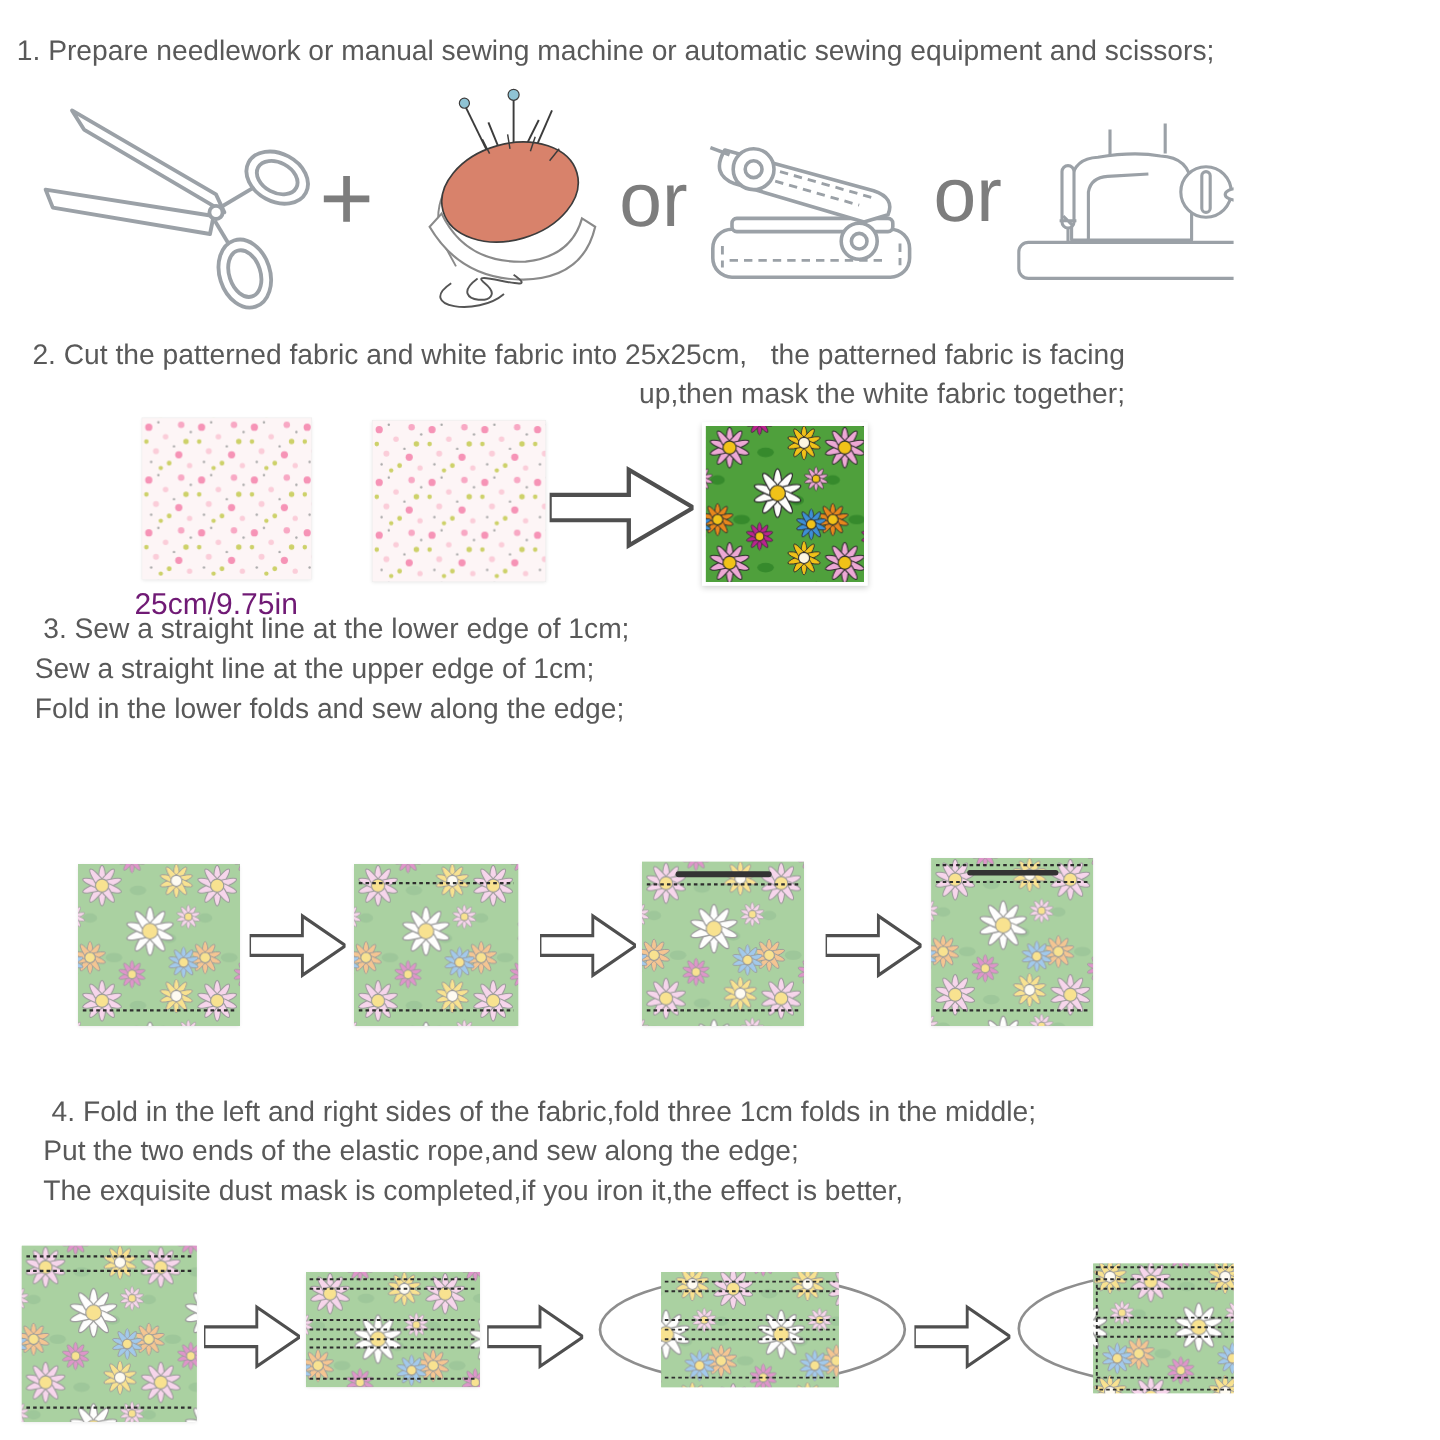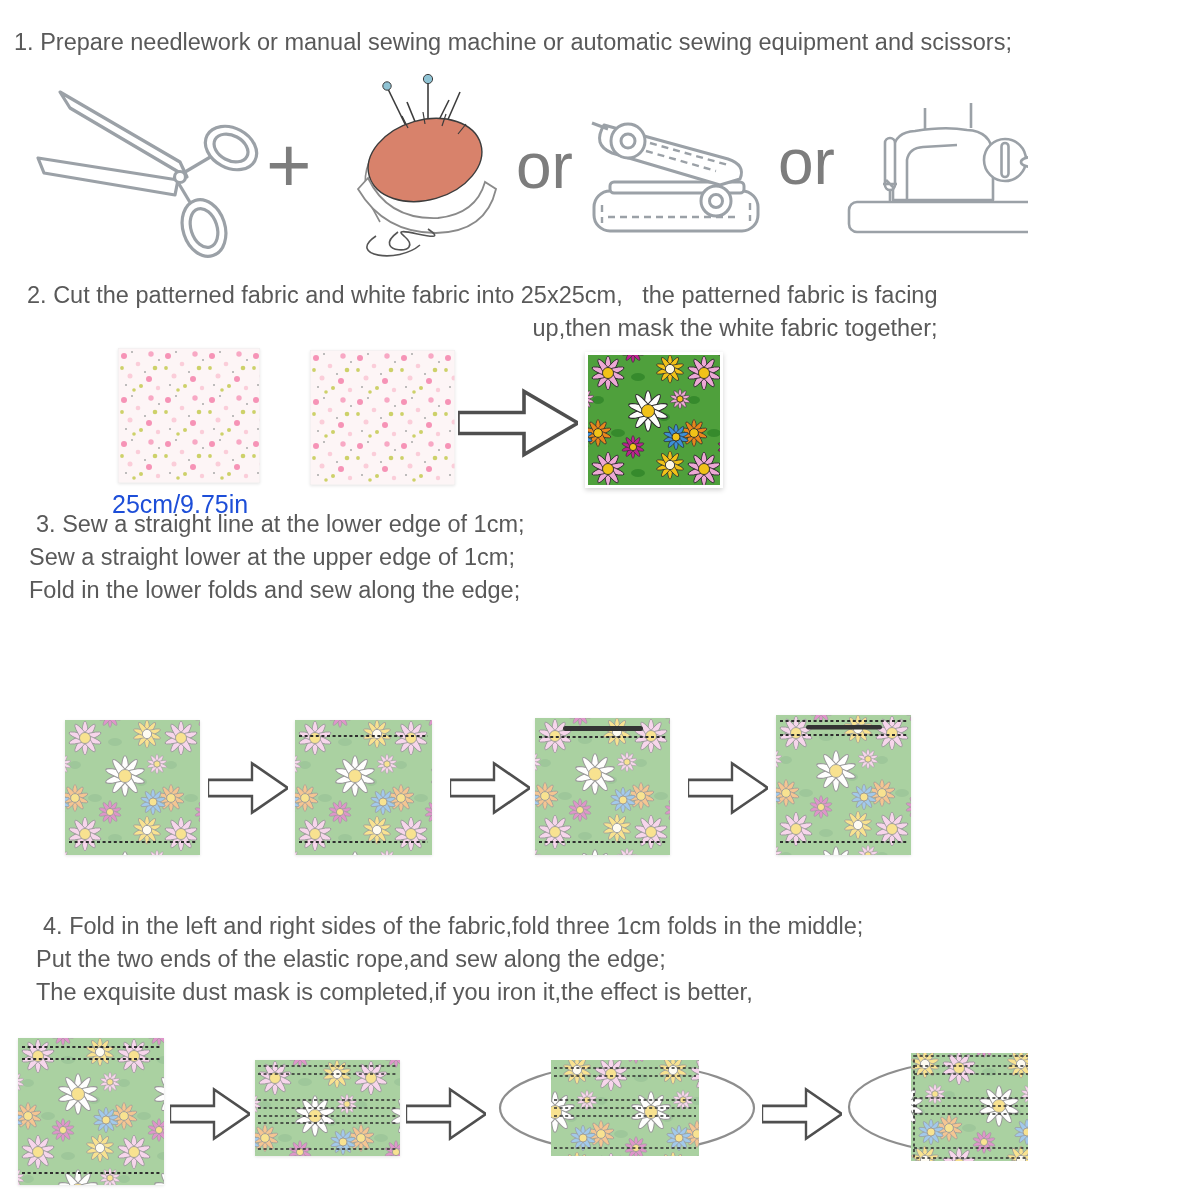--- a/index.html
+++ b/index.html
@@ -2,21 +2,21 @@
 <html><head>
 <meta charset="utf-8">
 <style>
   html,body{margin:0;padding:0;background:#fff;}
   #page{position:relative;width:1028px;height:1200px;background:#fff;overflow:hidden;
         font-family:"Liberation Sans",sans-serif;color:#595959;}
   .abs{position:absolute;}
   .step-line{font-size:23.5px;line-height:33px;white-space:pre;color:#595959;}
   .indent{padding-left:7px;}
   .big-op{color:#7d7d7d;line-height:1;}
-  .size-label{font-size:25px;color:#1d4ed8;}
+  .size-label{font-size:25px;color:#701a75;}
   svg.illus{display:block;}
   .fabric-frame{position:absolute;background:#fff;box-shadow:0 2px 5px rgba(0,0,0,.18);}
   .fabric-frame svg{display:block;}
   .plain{box-shadow:0 1px 3px rgba(0,0,0,.10);}
 </style>
 </head>
 <body>
 
 <div id="page">
 
@@ -178,21 +178,21 @@
   <div class="fabric-frame" style="left:585px;top:352px;border:3px solid #fff;">
     <svg width="132" height="130">
         <rect width="132" height="130" fill="url(#floralBright)"></rect>
       </svg>
   </div>
 
   <div class="abs size-label" style="left:112px;top:490px;">25cm/9.75in</div>
 
   <div class="abs" style="left:29px;top:508px;">
     <div class="step-line indent">3. Sew a straight line at the lower edge of 1cm;</div>
-    <div class="step-line">Sew a straight lower at the upper edge of 1cm;</div>
+    <div class="step-line">Sew a straight line at the upper edge of 1cm;</div>
     <div class="step-line">Fold in the lower folds and sew along the edge;</div>
   </div>
 
   <div class="fabric-frame plain" style="left:65px;top:720px;">
     <svg width="135" height="135">
       <rect width="135" height="135" fill="url(#floralBright)"></rect>
       <rect width="135" height="135" fill="#ffffff" opacity="0.52"></rect>
       <line x1="4" y1="122" x2="131" y2="122" stroke="#2e2e2e" stroke-width="1.8" stroke-dasharray="3 2.6"></line>
     </svg>
   </div>

